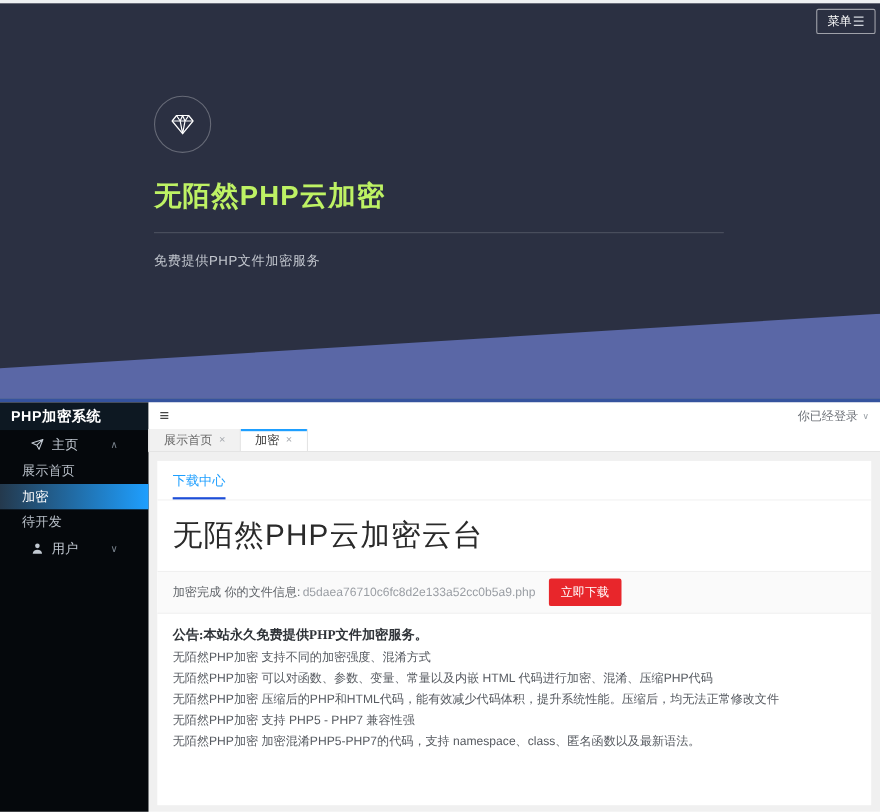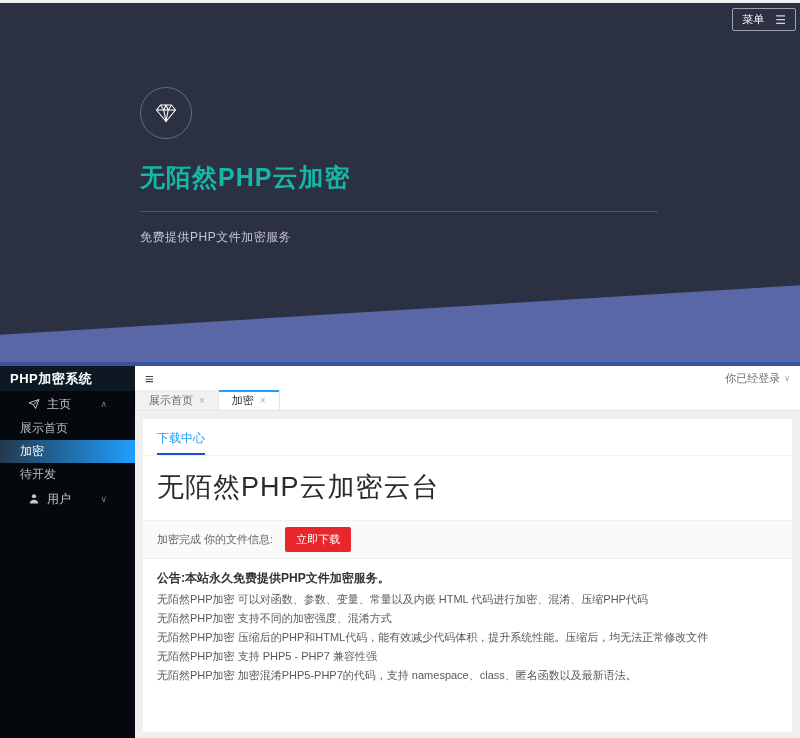--- a/index.html
+++ b/index.html
@@ -4,28 +4,28 @@
 <style>
   * { box-sizing: border-box; margin: 0; padding: 0; }
   html,body { width: 800px; height: 738px; background:#fff; overflow:hidden;
     font-family: "Liberation Sans", "DejaVu Sans", sans-serif; }
 
   
   .top-strip { height:3px; background:#eef0f2; }
 
   
   .hero { position:relative; height:359px; background:#2b3042; overflow:hidden; }
-  .menu-btn { position:absolute; top:5px; right:4px; display:flex; align-items:center; gap:11px;
+  .menu-btn { position:absolute; top:5px; right:4px; display:flex; align-items:center; gap:1px;
     padding:3px 9px; border:1px solid rgba(255,255,255,.55); border-radius:2px;
     color:#fff; font-size:11px; cursor:pointer; background:transparent; }
   .menu-btn .ham { font-size:12px; line-height:1; color:#cfd3da; }
   .hero-inner { padding:84px 0 0 140px; position:relative; z-index:2; }
   .gem-circle { width:52px; height:52px; border:1px solid rgba(255,255,255,.28);
     border-radius:50%; display:flex; align-items:center; justify-content:center; }
-  .hero-title { margin-top:22px; color:#14b8a6; font-size:25px; font-weight:700; letter-spacing:1px; }
+  .hero-title { margin-top:22px; color:#bef264; font-size:25px; font-weight:700; letter-spacing:1px; }
   .hero-divider { margin-top:17px; width:518px; height:1px; background:rgba(255,255,255,.16); }
   .hero-sub { margin-top:17px; color:#c3c7cf; font-size:12px; letter-spacing:.5px; }
   .hero-band { position:absolute; left:0; bottom:0; width:100%; height:80px; background:#5a67a6;
     clip-path: polygon(0 66%, 100% 4%, 100% 100%, 0 100%); z-index:1; }
 
   
   .blue-strip { height:4px; background:#35539e; }
 
   
   .admin { display:flex; height:376px; border-bottom:2px solid #14171c; background:#f0f0f0; }
@@ -64,21 +64,21 @@
   .card-tab-active { display:inline-block; color:#1e9fff; font-size:12px;
     padding-bottom:6px; border-bottom:2px solid #1d4ed8; cursor:pointer; }
   .page-heading { margin:13px 14px 15px; font-size:27px; font-weight:400; color:#2a2a2a; letter-spacing:1px; }
   .file-row { background:#fafafa; border-top:1px solid #f0f0f0; border-bottom:1px solid #f0f0f0;
     padding:6px 14px; display:flex; align-items:center; font-size:11px; color:#5f6368; }
   .file-name { color:#9a9ea4; margin-left:2px; }
   .download-btn { margin-left:12px; background:#e8262b; color:#fff; border:none; font-size:11px;
     padding:5px 11px; border-radius:2px; cursor:pointer;text-align:right; }
   .announce { padding:13px 14px 0; }
   .announce p { font-size:11px; line-height:12px; margin-bottom:7px; color:#565a60; }
-  .announce p:first-child { font-size:12px; font-weight:700; color:#2f3338; margin-bottom:9px; }
+  .announce p:first-child { font-size:12px; font-weight:700; color:#2f3338; margin-bottom:9px;font-family:Liberation Serif, serif; }
 </style>
 </head>
 <body>
 
 <div class="top-strip"></div>
 
 <div class="hero">
   <button class="menu-btn">
     <span>菜单</span>
     <span class="ham">☰</span>
@@ -155,27 +155,28 @@
 
         <div class="card-tabs">
           <span class="card-tab-active">下载中心</span>
         </div>
 
         <h2 class="page-heading">无陌然PHP云加密云台</h2>
 
         <div class="file-row">
           <span>加密完成</span>&nbsp;
           <span>你的文件信息:</span>
+          <span class="file-name">d5daea76710c6fc8d2e133a52cc0b5a9.php</span>
           <button class="download-btn">立即下载</button>
         </div>
 
         <div class="announce">
           <p>公告:本站永久免费提供PHP文件加密服务。</p>
+          <p>无陌然PHP加密 支持不同的加密强度、混淆方式</p>
           <p>无陌然PHP加密 可以对函数、参数、变量、常量以及内嵌 HTML 代码进行加密、混淆、压缩PHP代码</p>
-          <p>无陌然PHP加密 支持不同的加密强度、混淆方式</p>
           <p>无陌然PHP加密 压缩后的PHP和HTML代码，能有效减少代码体积，提升系统性能。压缩后，均无法正常修改文件</p>
           <p>无陌然PHP加密 支持 PHP5 - PHP7 兼容性强</p>
           <p>无陌然PHP加密 加密混淆PHP5-PHP7的代码，支持 namespace、class、匿名函数以及最新语法。</p>
 
         </div>
 
       </div>
     </div>
   </div>
 </div>

